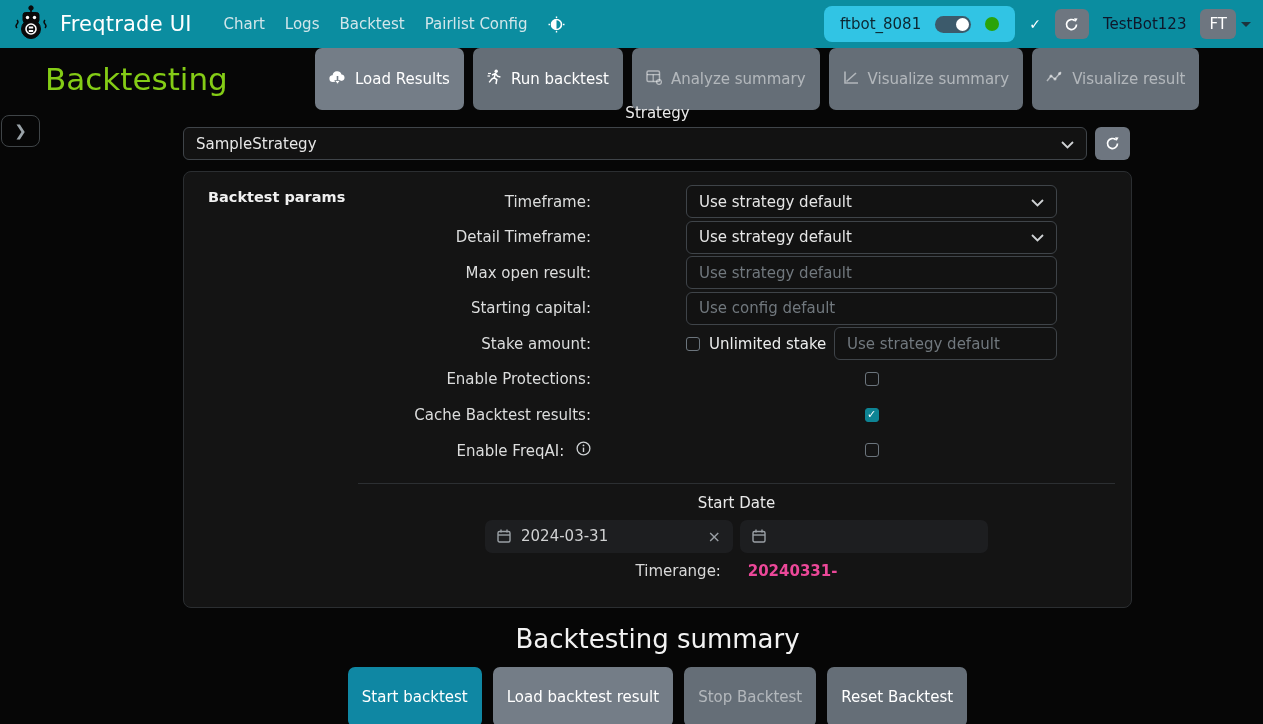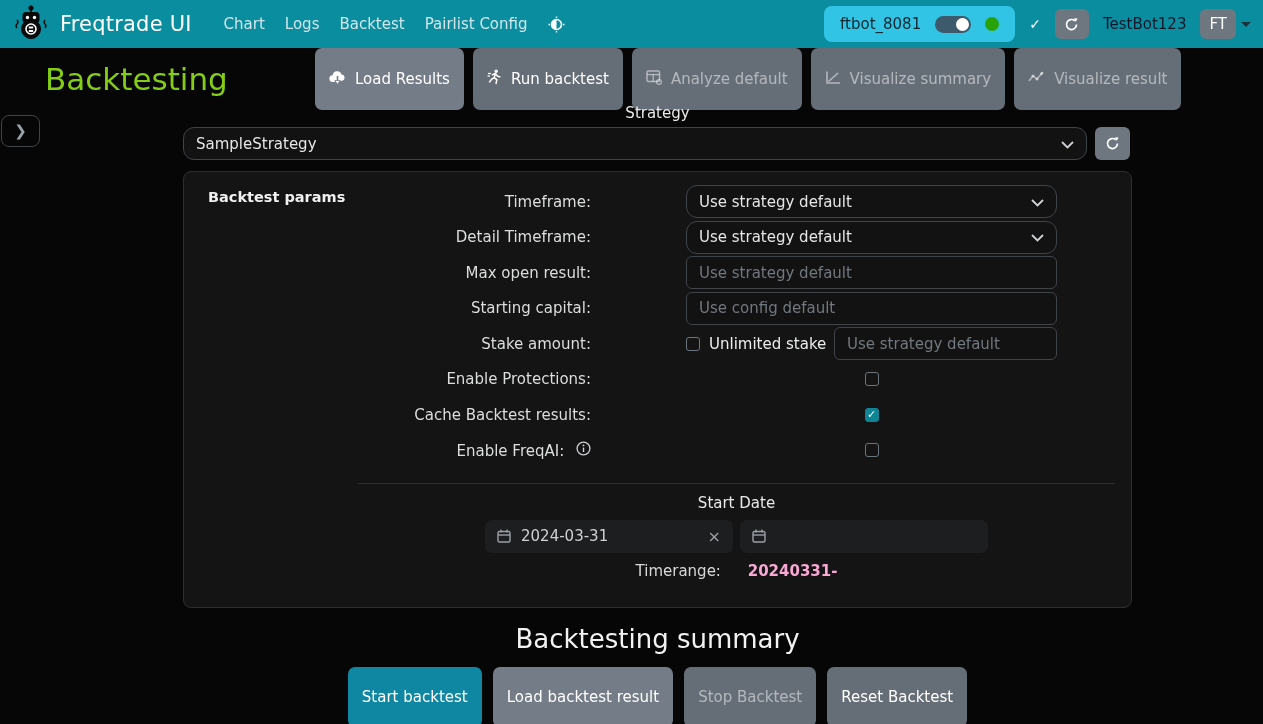--- a/index.html
+++ b/index.html
@@ -62,21 +62,21 @@
     position:absolute; left:1px; top:115px; width:39px; height:32px;
     background:transparent; border:1px solid #3f4447; border-radius:8px;
     color:#9aa3a8; font-size:15px; cursor:pointer;
   }
   
   .content { width:949px; margin-left:183px; }
   .strategy-label { text-align:center; font-size:15px; margin-top:4px; color:#e9e9e9; }
   .strategy-row { display:flex; gap:8px; margin-top:5px; }
   .select-box {
     position:relative; flex:0 0 904px; height:33px;
-    background:#121212; border:1px solid #3f4449; border-radius:11px;
+    background:#121212; border:1px solid #3f4449; border-radius:6px;
     display:flex; align-items:center; padding:0 12px;
     font-size:15px; color:#e6e6e6; cursor:pointer;
   }
   .select-box .chev { position:absolute; right:12px; color:#cfd2d4; }
   .icon-btn {
     width:35px; height:33px; background:#6e7680; border:none; border-radius:6px;
     color:#fff; cursor:pointer; display:flex; align-items:center; justify-content:center;
   }
   
   .panel {
@@ -112,21 +112,21 @@
   .date-labels div { flex:1; text-align:center; font-size:15px; color:#e9e9e9; }
   .date-inputs { display:flex; gap:7px; margin-top:8px; }
   .date-input {
     flex:1; height:33px; background:#1d1e20; border-radius:7px;
     display:flex; align-items:center; padding:0 12px; gap:10px;
     color:#d0d1d2; font-size:15px; cursor:text;
   }
   .date-input .cal { color:#9aa0a5; display:inline-flex; }
   .date-input .clear-x { margin-left:auto; color:#9aa0a5; font-size:16px; cursor:pointer; }
   .timerange { text-align:center; font-size:15px; margin-top:9px; color:#d8d8d8; }
-  .timerange b { color:#f9a8d4;margin-left:22px; }
+  .timerange b { color:#ec4899;margin-left:22px; }
   
   .summary-title { text-align:center; font-size:26px; font-weight:400; color:#f2f2f2; margin-top:16px; }
   .summary-actions { display:flex; justify-content:center; gap:11px; margin-top:13px; }
   .btn-primary { background:#0f87a3; color:#fff; }
 </style>
 </head>
 <body>
 
 <nav class="navbar">
   <div class="brand-wrap">
@@ -217,21 +217,21 @@
     </button>
     <button class="btn btn-gray" disabled="">
       <span>
         <svg width="16" height="15" viewBox="0 0 16 15">
           <rect x="1" y="1" width="12.5" height="10.5" rx="1.5" fill="none" stroke="currentColor" stroke-width="1.5"></rect>
           <line x1="1" y1="4.6" x2="13.5" y2="4.6" stroke="currentColor" stroke-width="1.3"></line>
           <line x1="7.2" y1="4.6" x2="7.2" y2="11.5" stroke="currentColor" stroke-width="1.3"></line>
           <circle cx="13" cy="12" r="2.4" fill="none" stroke="currentColor" stroke-width="1.3"></circle>
         </svg>
       </span>
-      <span>Analyze default</span>
+      <span>Analyze summary</span>
     </button>
     <button class="btn btn-gray" disabled="">
       <span>
         <svg width="16" height="15" viewBox="0 0 16 15">
           <polyline points="2,1.5 2,13 15,13" fill="none" stroke="currentColor" stroke-width="1.6"></polyline>
           <polyline points="3.5,11.5 13,3" fill="none" stroke="currentColor" stroke-width="1.6"></polyline>
         </svg>
       </span>
       <span>Visualize summary</span>
     </button>

